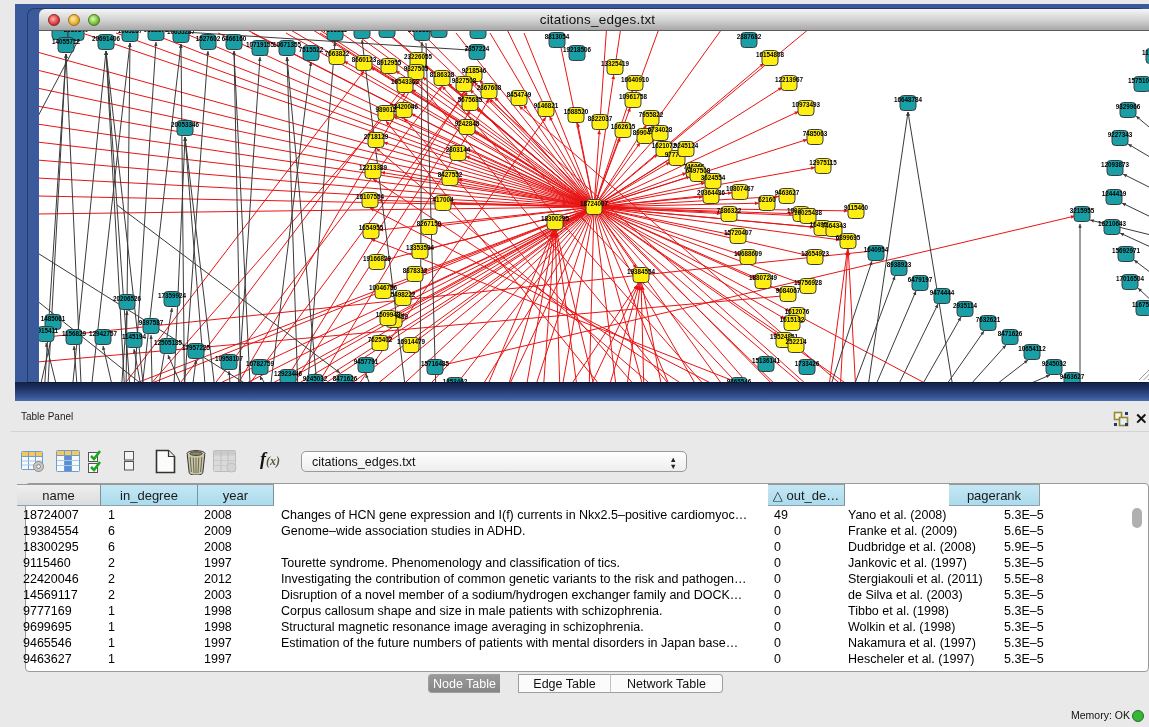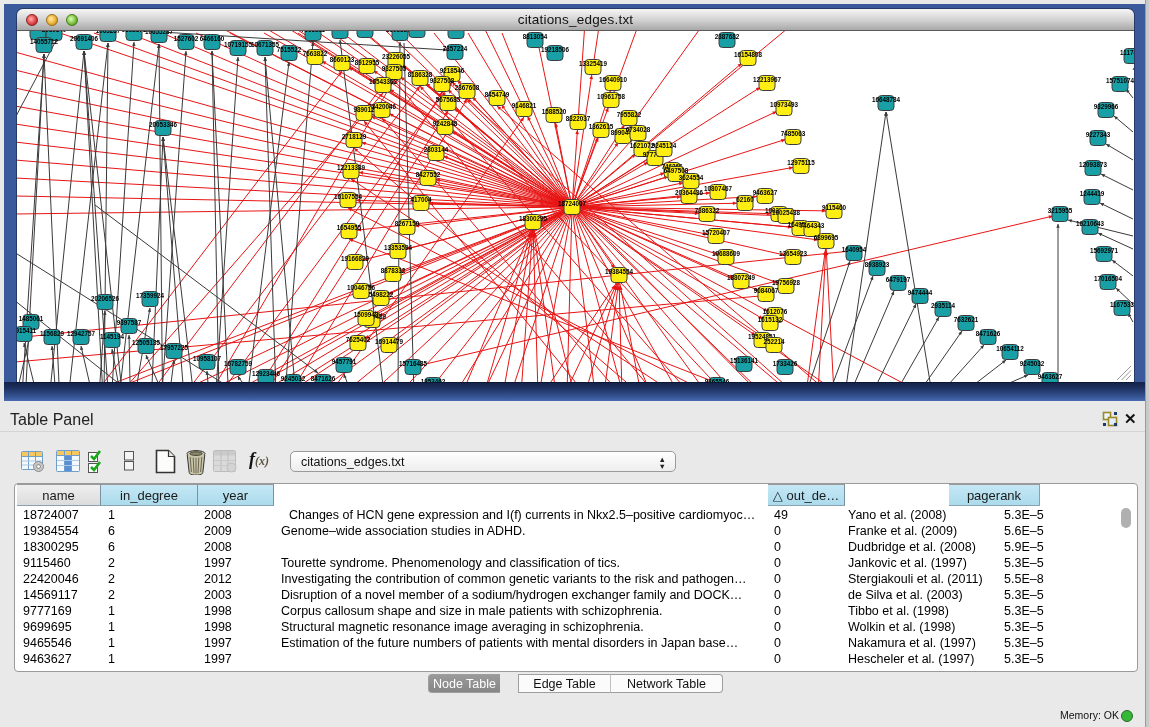--- a/index.html
+++ b/index.html
@@ -1,24 +1,24 @@
 <!DOCTYPE html>
 <html><head><meta charset="utf-8"><style>
 html,body{margin:0;padding:0;width:1149px;height:727px;overflow:hidden;background:#e9e9e9;font-family:"Liberation Sans",sans-serif;}
 #app{position:absolute;left:0;top:0;width:1149px;height:727px;}
-.abs{position:absolute;}
+.abs{position:absolute;margin-left:11px;}
 #desk{left:4px;top:4px;width:1142px;height:397px;background:#3a5a9c;}
 #deskshadow{left:4px;top:382px;width:1142px;height:19px;background:linear-gradient(#13224a,#1c2f5e 30%,#3a5a9c 85%,#4a6cae);}
 #win{left:17px;top:9px;width:1117px;height:373px;border-radius:6px 6px 0 0;box-shadow:0 0 0 1px rgba(0,0,0,.35);}
 #titlebar{left:0;top:0;width:1117px;height:22px;border-radius:6px 6px 0 0;background:linear-gradient(#f6f6f6,#d0d0d0 55%,#a8a8a8);border-bottom:1px solid #5a5a5a;box-sizing:border-box;}
 #title{width:100%;text-align:center;font-size:13.5px;font-weight:normal;color:#111;line-height:22px;letter-spacing:0.2px;}
 .tl{width:12px;height:12px;border-radius:50%;top:4.5px;}
 #canvas{left:0;top:22px;width:1117px;height:351px;background:#fff;overflow:hidden;}
 #tpanel{left:0;top:401px;width:1149px;height:326px;background:#e9e9e9;}
-#tptitle{left:10px;top:411px;font-size:16px;color:#222;text-align:right;}
+#tptitle{left:10px;top:411px;font-size:10px;color:#222;text-align:right;}
 #tpline{left:0;top:431px;width:1145px;height:1px;background:#d4d4d4;}
 #rightstrip{left:1145px;top:0px;width:4px;height:727px;background:#c9c9c9;border-left:1px solid #9a9a9a;box-sizing:border-box;}
 #tablebox{left:14px;top:483px;width:1122px;height:187px;background:#fff;border:1px solid #9a9a9a;border-radius:4px;}
 .hcell{position:absolute;top:484px;height:22px;background:linear-gradient(#c5e7f5,#abdbec);border-right:1px solid #7a92a0;box-sizing:border-box;text-align:center;font-size:13px;color:#1a1a1a;line-height:22px;border-top:1px solid #9a9a9a;border-bottom:1px solid #8aa2b0;}
 .trow{position:absolute;left:0;top:0;width:1120px;height:16px;font-size:12.5px;color:#000;}
 .trow span{position:absolute;top:1px;white-space:nowrap;}
 .seg{position:absolute;top:674px;height:19px;box-sizing:border-box;border:1px solid #9e9e9e;font-size:12.5px;text-align:center;line-height:18px;background:#fbfbfb;color:#111;}
 #memtxt{left:1060px;top:709px;font-size:10.5px;color:#111;}
 .icon{position:absolute;top:448px;}
 </style></head><body>
@@ -1107,21 +1107,21 @@
 <div id="tablebox" class="abs"></div>
 <div class="hcell" style="left:17px;width:84px;background:linear-gradient(#efefef,#dcdcdc)">name</div>
 <div class="hcell" style="left:101px;width:97px">in_degree</div>
 <div class="hcell" style="left:198px;width:76px">year</div>
 <div class="hcell" style="left:768px;width:77px">△ out_de…</div>
 <div class="hcell" style="left:949px;width:91px;border-right:1px solid #9a9a9a">pagerank</div>
 <div class="trow" style="top:507px">
 <span style="left:23px">18724007</span>
       <span style="left:108px">1</span>
       <span style="left:204px">2008</span>
-      <span style="left:289px">Changes of HCN gene expression and I(f) currents in Nkx2.5–positive cardiomyoc…</span>
+      <span style="left:281px">Changes of HCN gene expression and I(f) currents in Nkx2.5–positive cardiomyoc…</span>
       <span style="left:774px">49</span>
       <span style="left:848px">Yano et al. (2008)</span>
       <span style="left:1004px">5.3E–5</span>
     </div>
 <div class="trow" style="top:523px">
 <span style="left:23px">19384554</span>
       <span style="left:108px">6</span>
       <span style="left:204px">2009</span>
       <span style="left:281px">Genome–wide association studies in ADHD.</span>
       <span style="left:774px">0</span>

